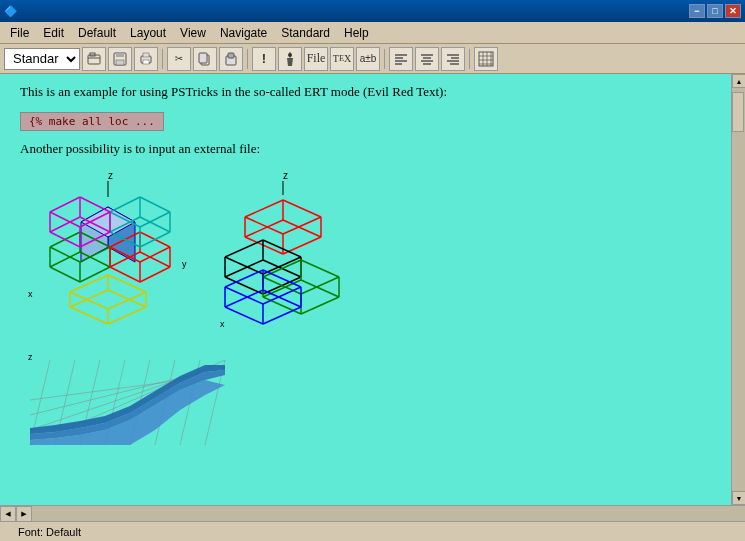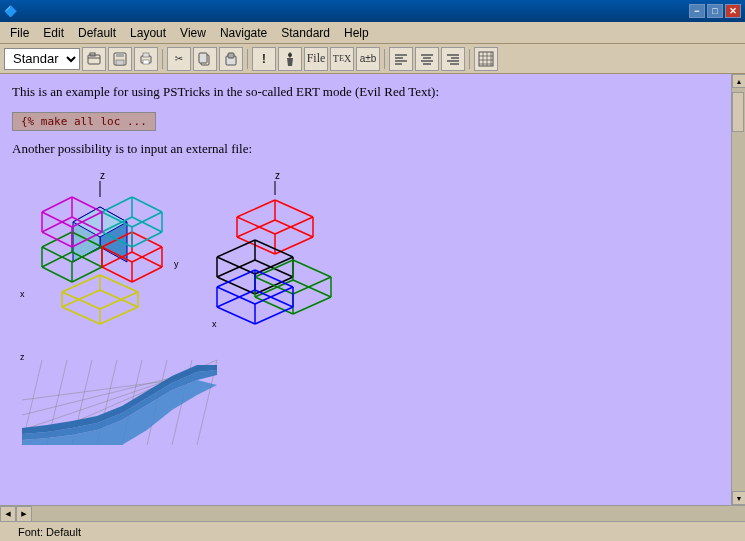--- a/index.html
+++ b/index.html
@@ -114,23 +114,23 @@
     }
 
     
     .main-area {
       display: flex;
       flex: 1;
       overflow: hidden;
     }
     .content-area {
       flex: 1;
-      background: #c4b5fd;
+      background: #5eead4;
       overflow-y: auto;
-      padding: 10px 12px;
+      padding: 10px 20px;
       position: relative;
     }
 
     
     .scrollbar-right {
       width: 14px;
       background: #d4c9b0;
       border-left: 1px solid #999;
       display: flex;
       flex-direction: column;

